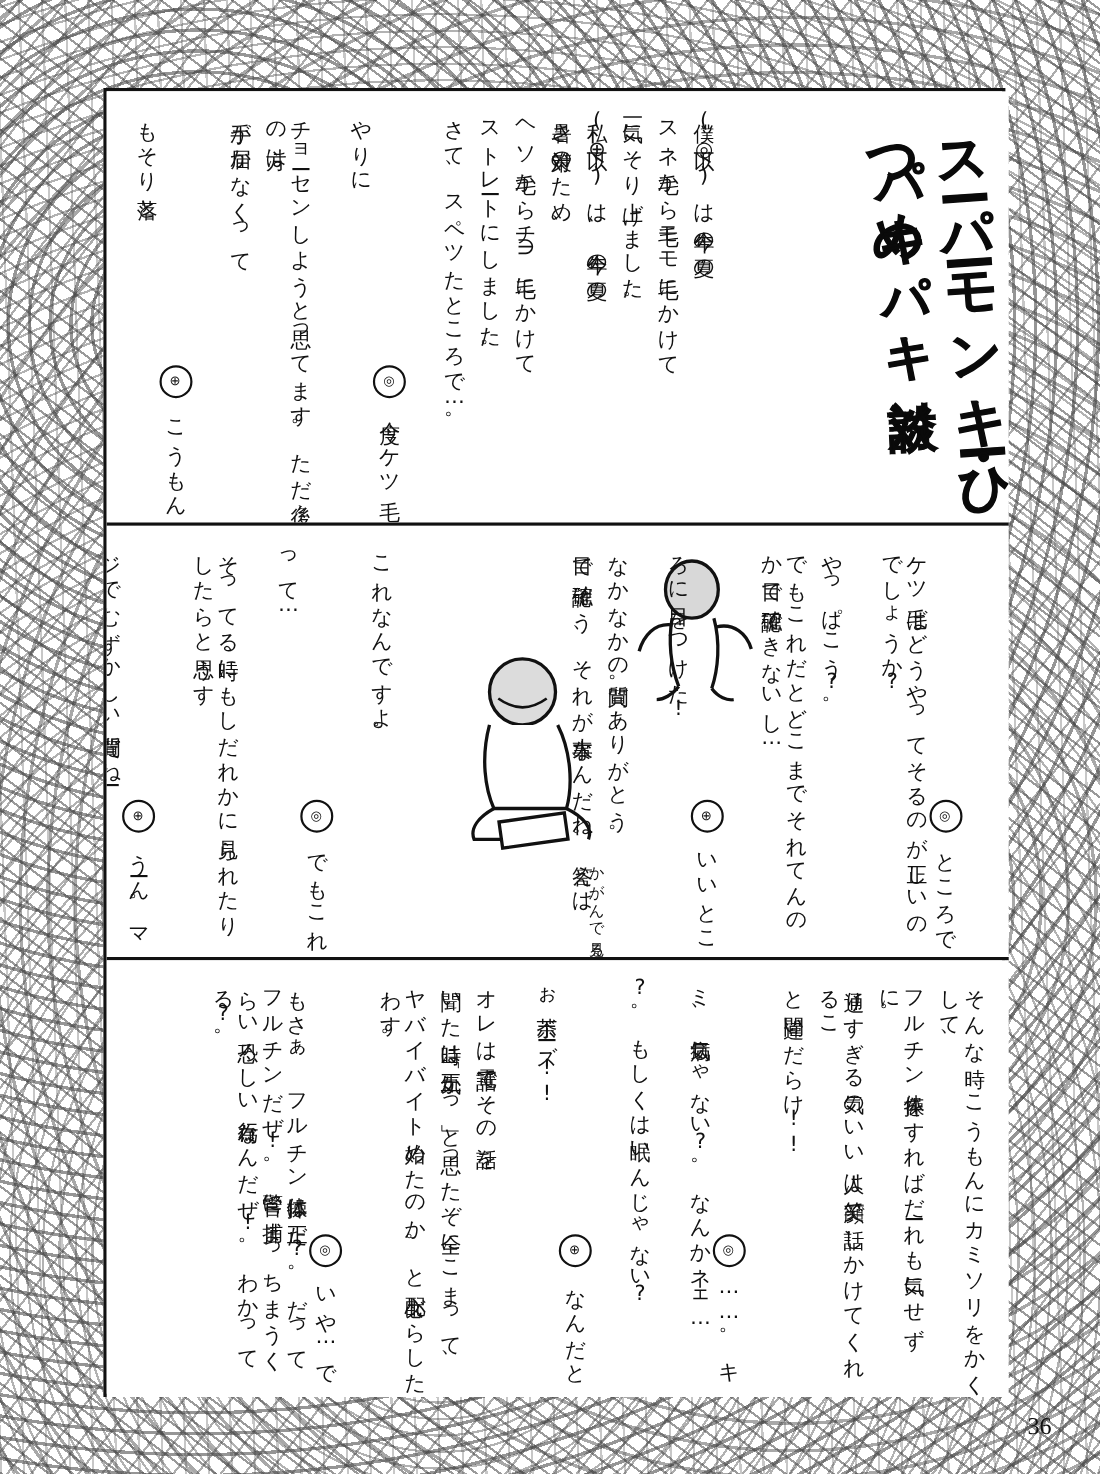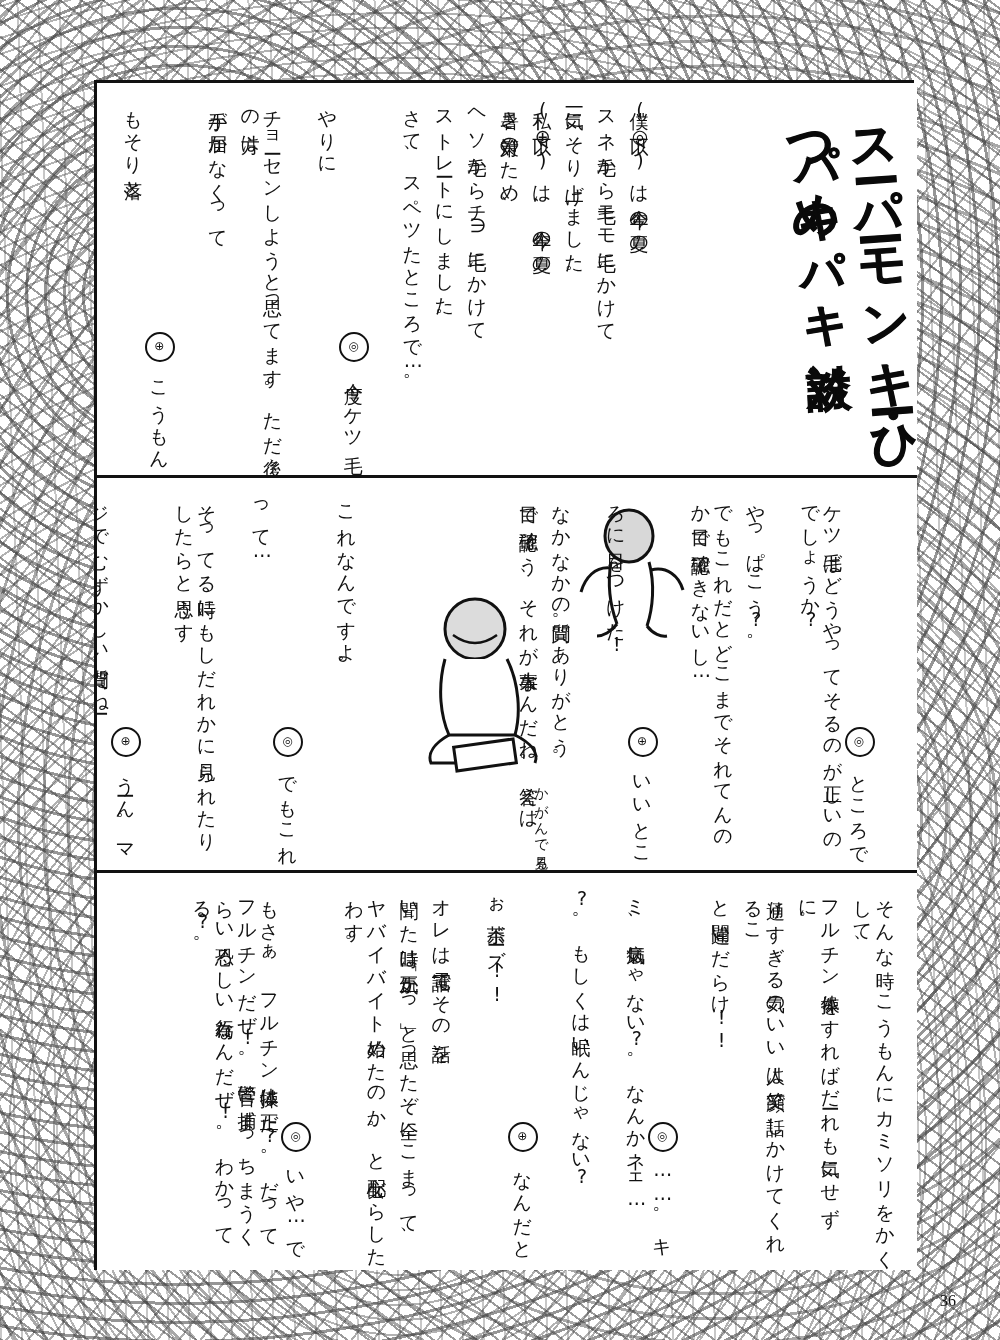--- a/index.html
+++ b/index.html
@@ -144,21 +144,21 @@
     font-size: 14px;
     letter-spacing: 1px;
     color: #111;
   }
 
   
   #page-number {
     position: absolute;
     right: 44px;
     bottom: 30px;
-    font-size: 16px;
+    font-size: 22px;
     font-family: "Liberation Serif", serif;
     color: #111;
   }
 </style>
 </head>
 <body>
 
 <div id="page">
 
   <div id="doodle-border"></div>

